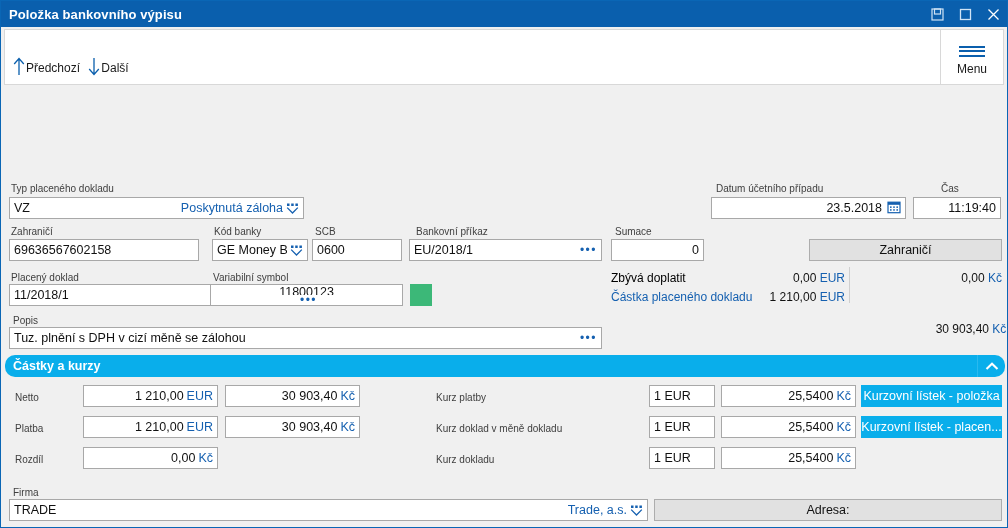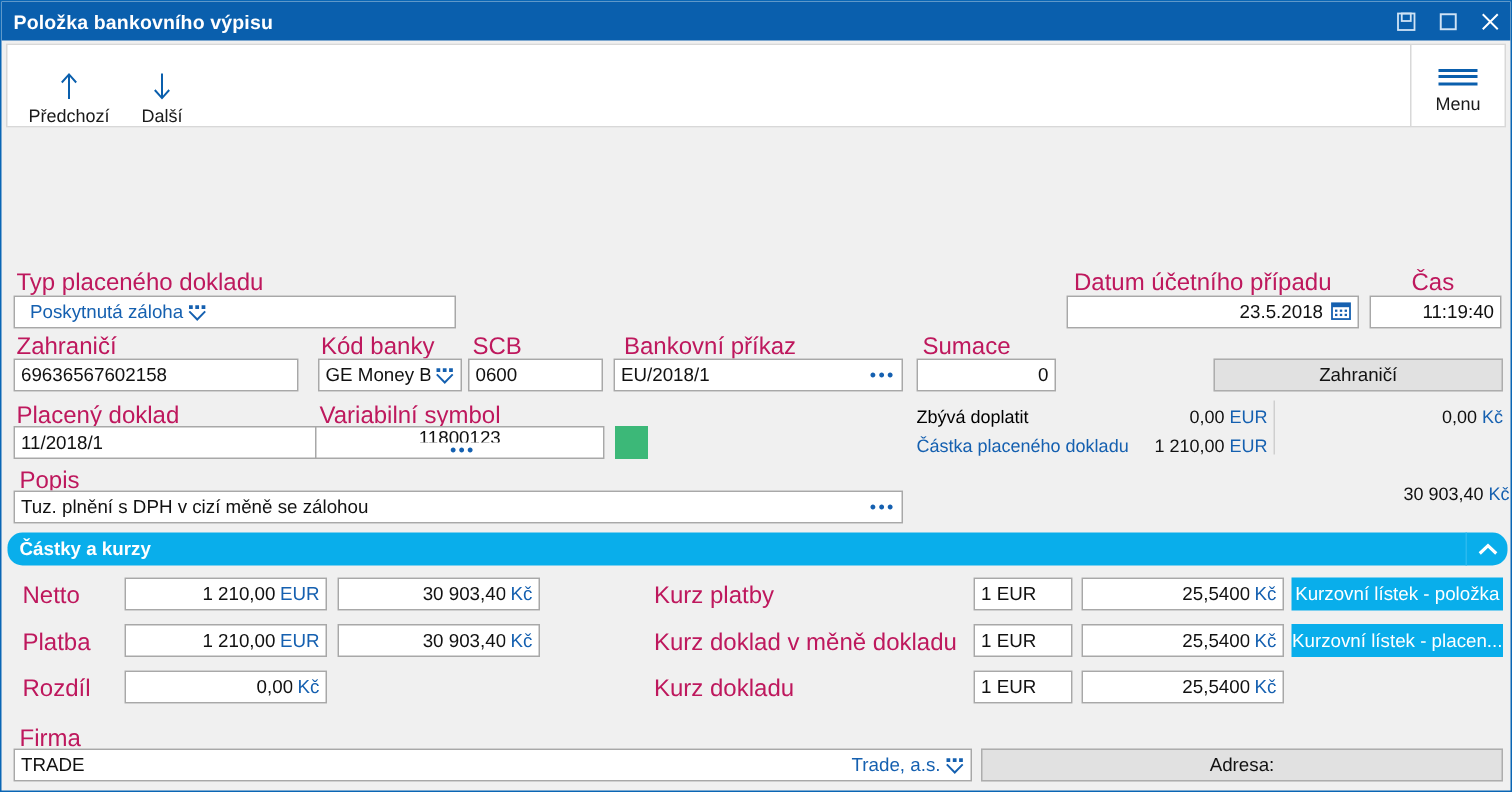--- a/index.html
+++ b/index.html
@@ -48,21 +48,21 @@
     margin: 2px 3px 0 3px;
     height: 56px;
     background: #ffffff;
     border: 1px solid #d8d8d8;
     display: flex;
     align-items: stretch;
     position: relative;
   }
   .tbtn {
     width: 62px;
-    display: flex; flex-direction: column;
+    display: flex; flex-direction: row;
     align-items: center; justify-content: center;
     color: #1a1a1a;
     font-size: 12px;
     padding-top: 18px;
     text-align: center;
   }
   .tbtn .glyph {
     color: #0a5fad;
     font-size: 19px;
     line-height: 20px;
@@ -87,22 +87,22 @@
   .hamburger i {
     display: block; width: 26px; height: 2px;
     background: #0a5fad; margin: 2.5px 0;
   }
   .hamburger span { display:block; }
 
   
   .body { position: relative; }
 
   .lbl {
-    color: #be185d;
-    font-size: 16px;
+    color: #404040;
+    font-size: 10px;
     line-height: 14px;
     white-space: nowrap;
   }
 
   .fld {
     background: #ffffff;
     border: 1px solid #a8a8a8;
     height: 22px;
     display: flex; align-items: center;
     padding: 0 4px;
@@ -235,20 +235,21 @@
         </div>
         <div class="tlabel">Menu</div>
       </div>
     </div>
   </div>
 
   <div class="body">
 
     <div class="abs lbl" style="left:10px; top:97px;">Typ placeného dokladu</div>
     <div class="abs fld" style="left:8px; top:112px; width:295px;">
+      <span class="v">VZ</span>
       <span class="sub">Poskytnutá záloha</span>
       <span class="dd">
         <svg width="13" height="13" viewBox="0 0 13 13">
             <rect x="1" y="1.5" width="2.5" height="2.5" fill="#1560b0"></rect>
             <rect x="5.2" y="1.5" width="2.5" height="2.5" fill="#1560b0"></rect>
             <rect x="9.4" y="1.5" width="2.5" height="2.5" fill="#1560b0"></rect>
             <path d="M1.2 5.6 L6.5 11 L11.8 5.6" stroke="#1560b0" stroke-width="1.3" fill="none"></path>
           </svg>
       </span>
     </div>

